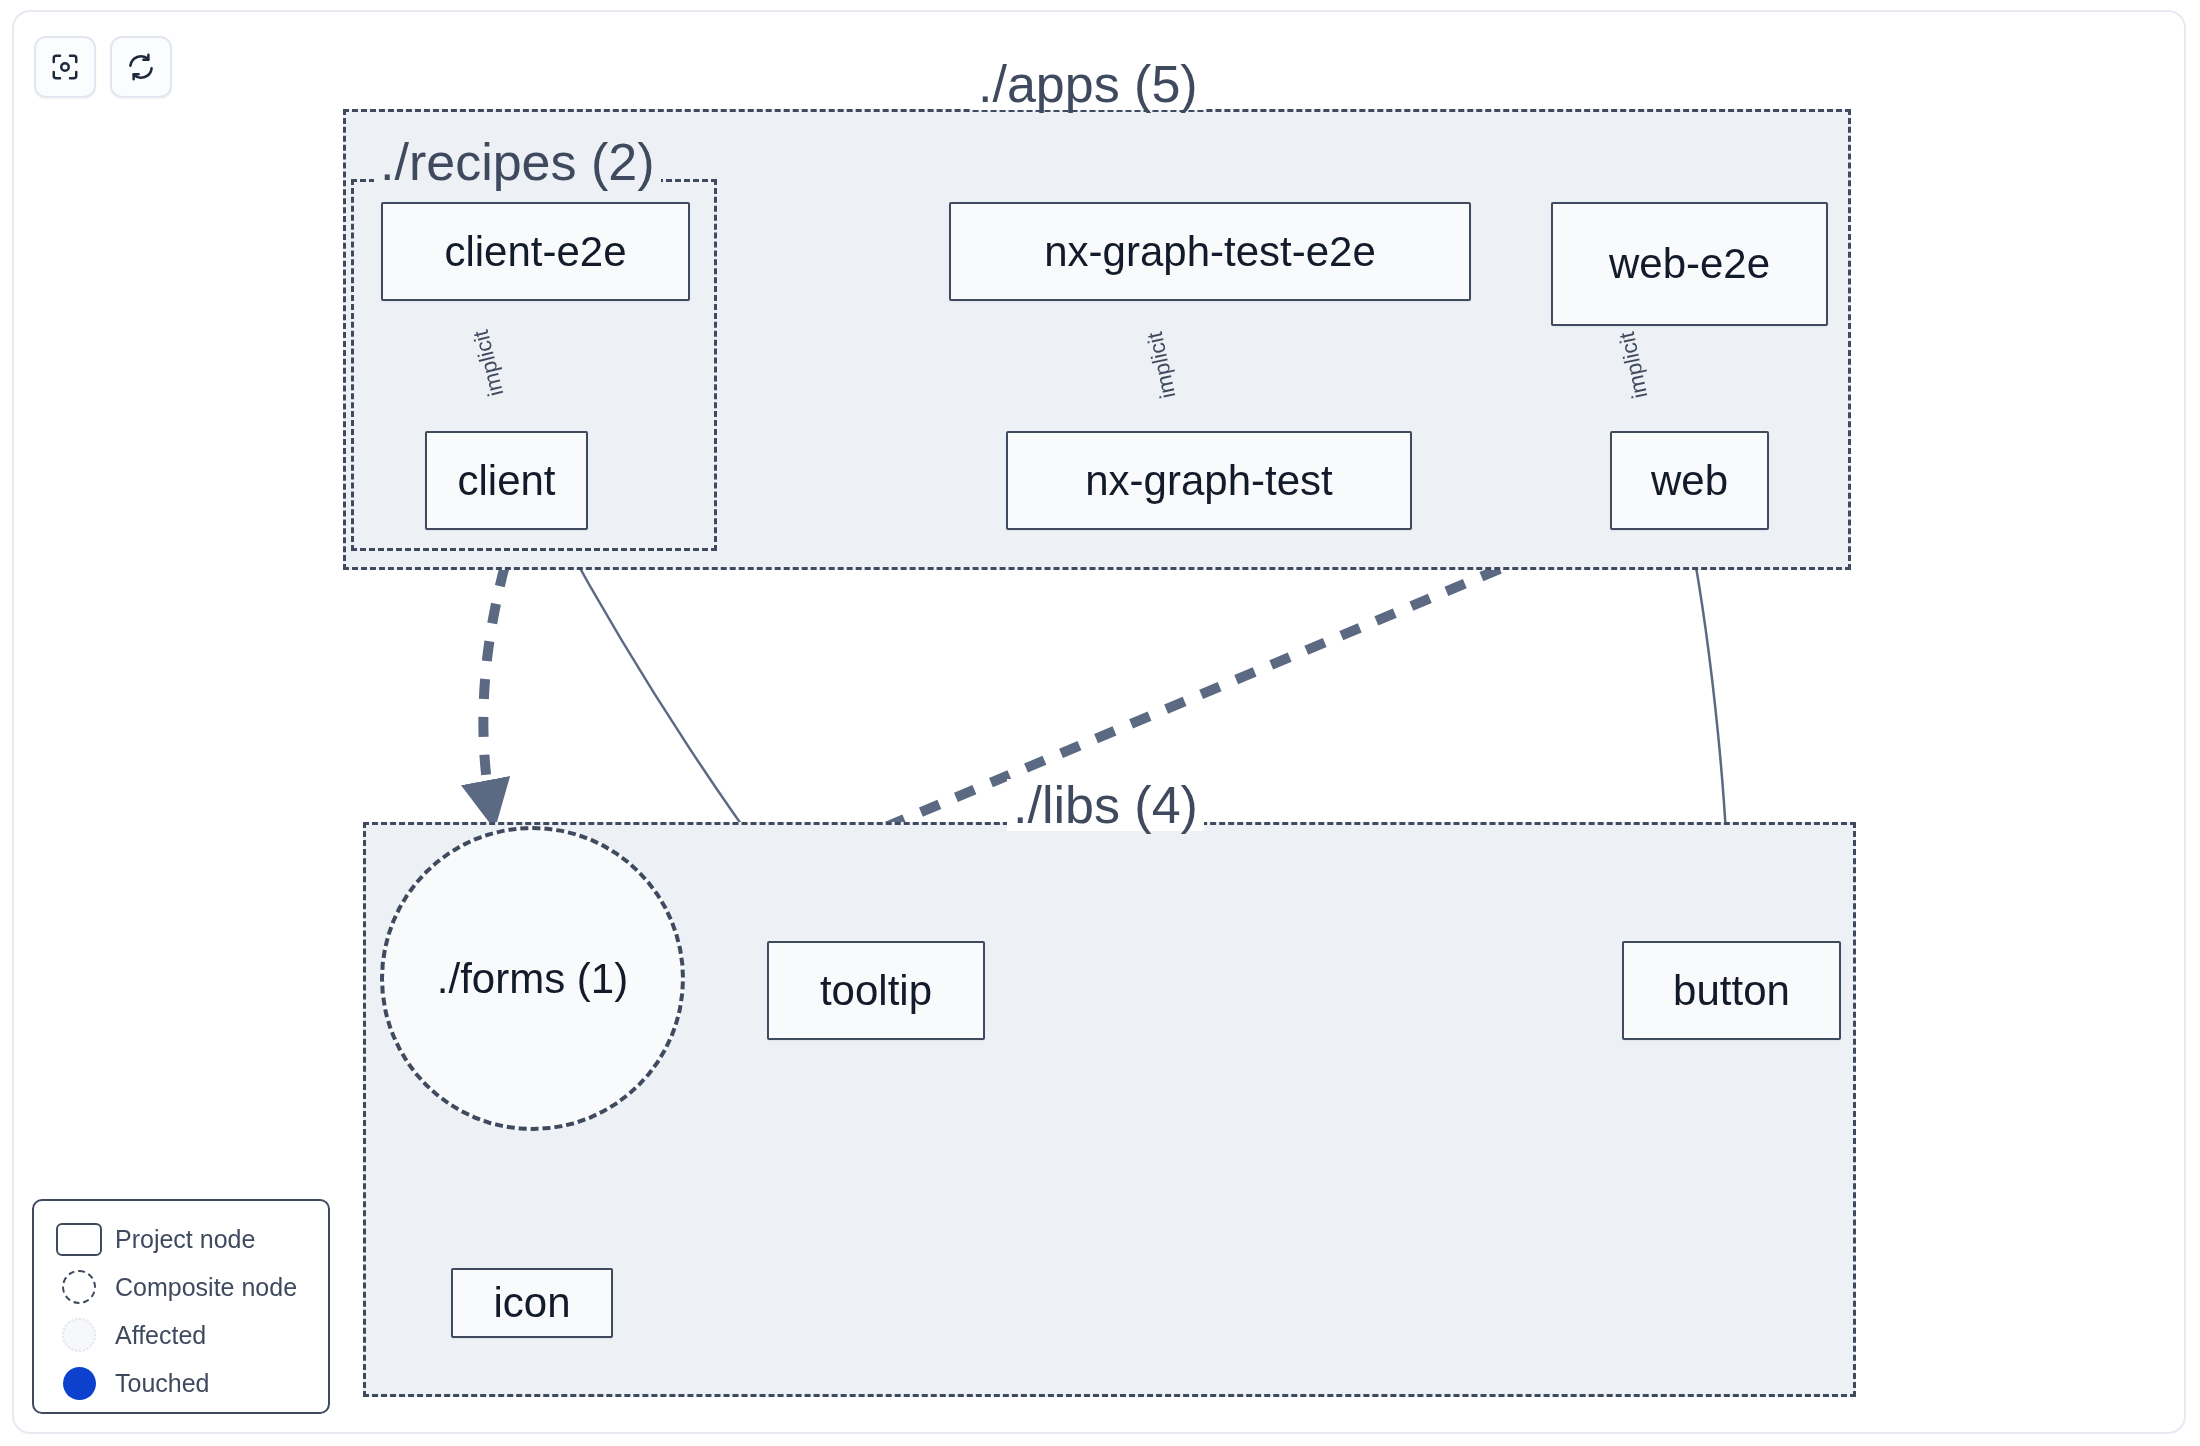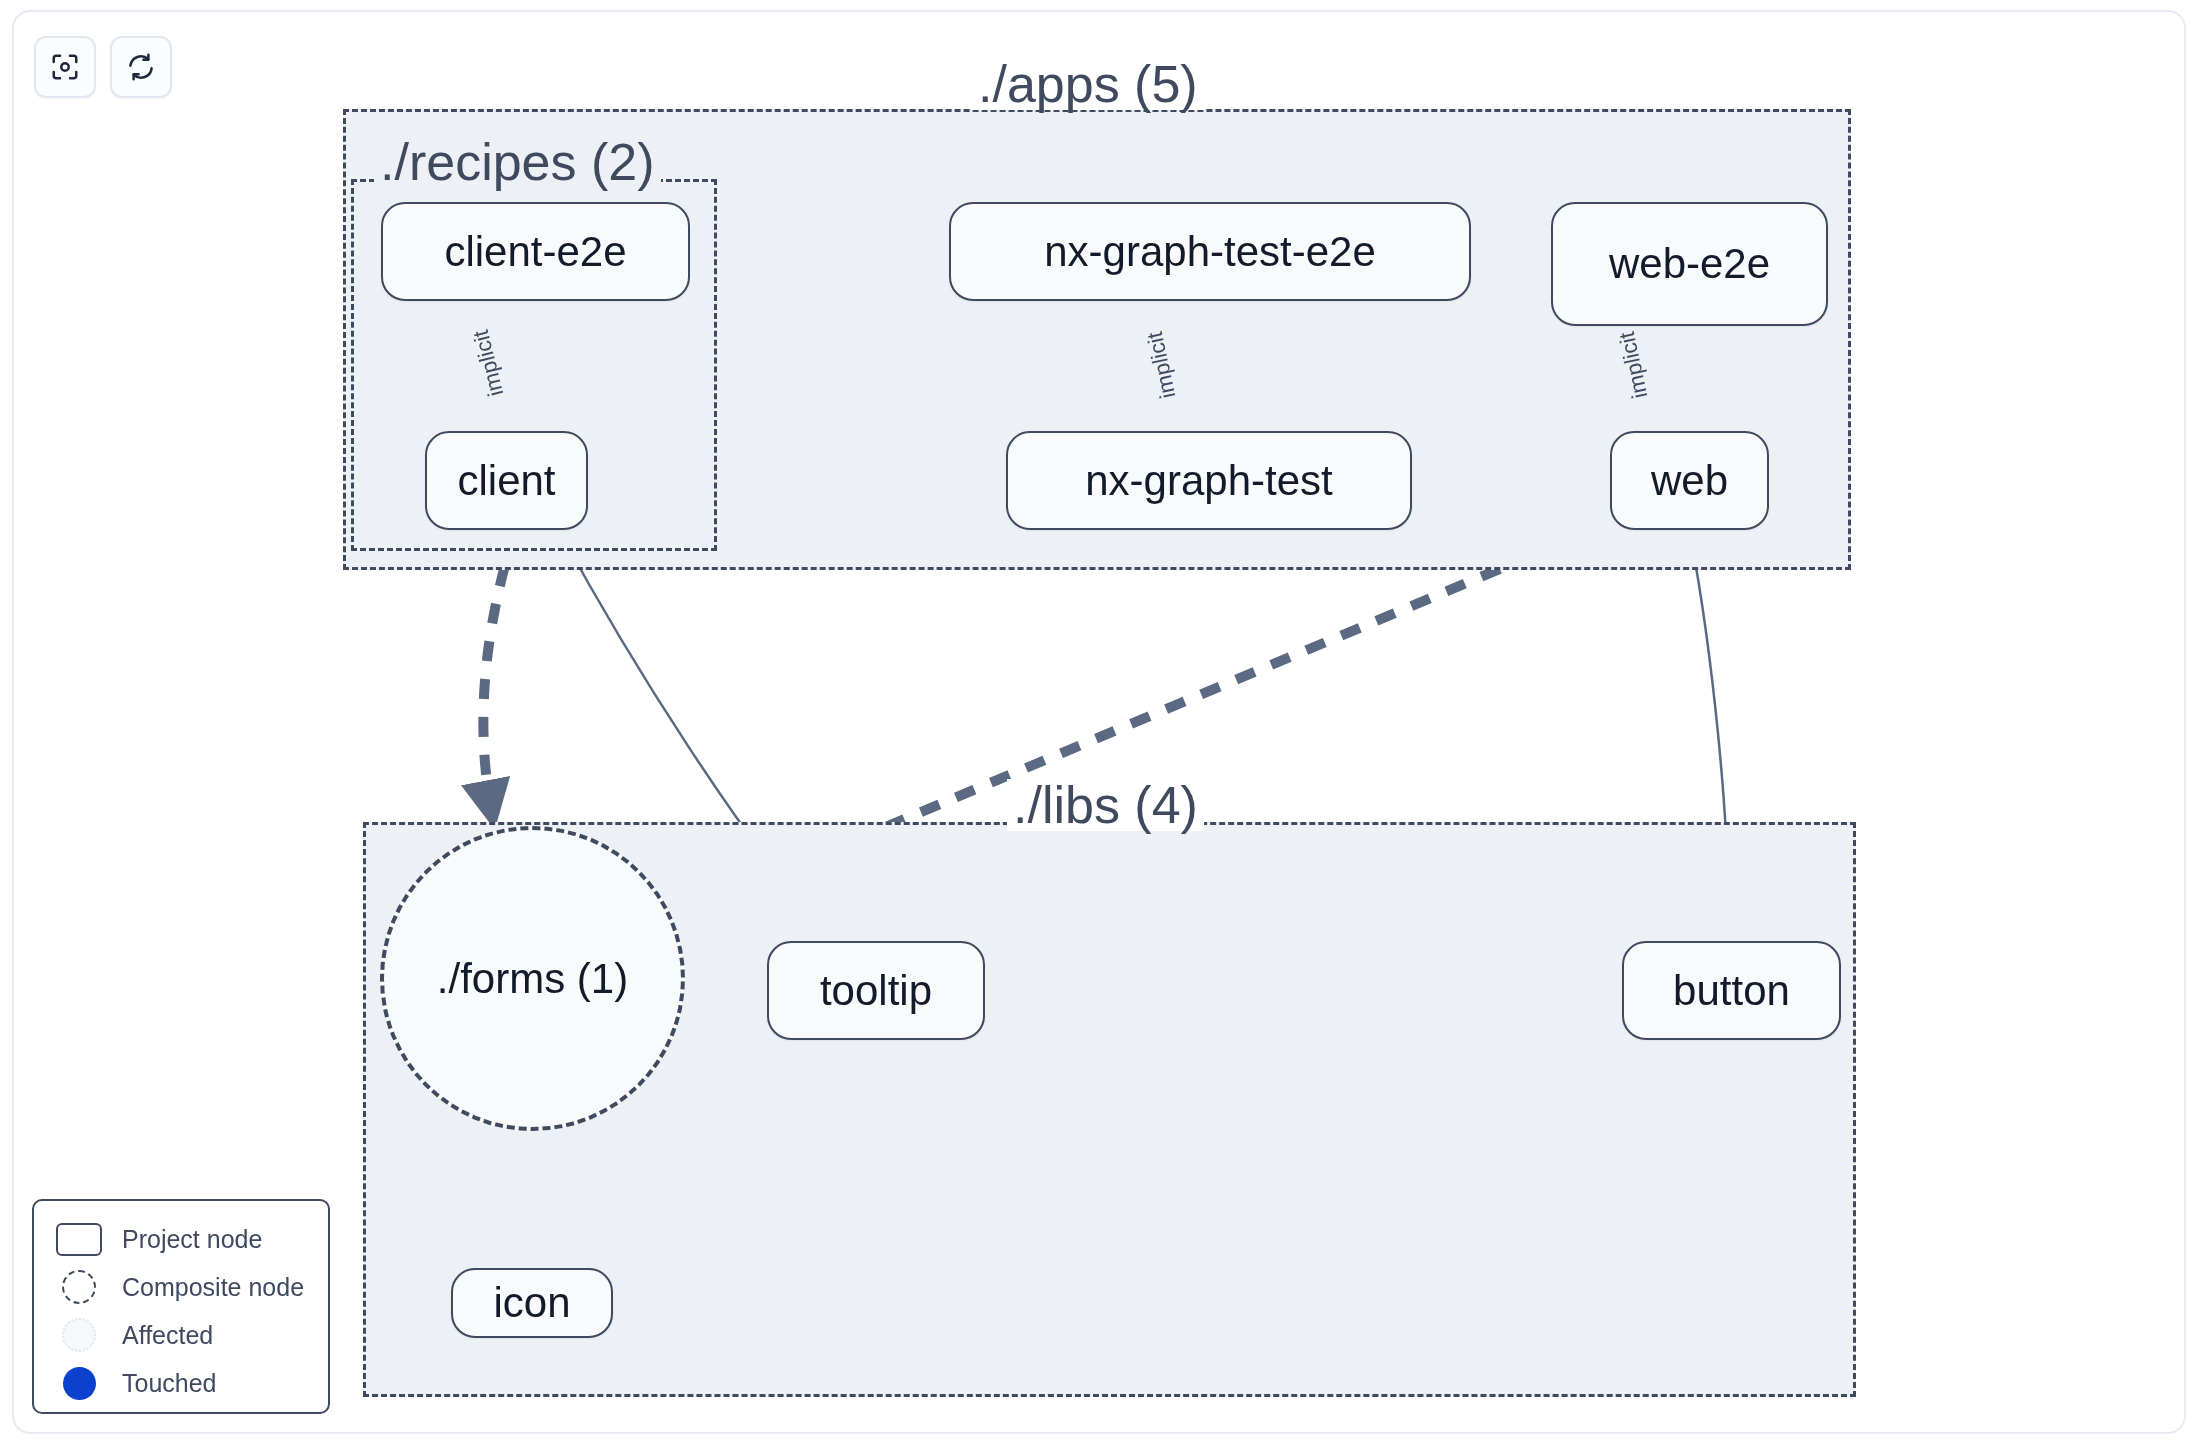--- a/index.html
+++ b/index.html
@@ -86,21 +86,21 @@
   }
   .group-label.on-white { background: #ffffff; padding: 0 6px; }
   .group-label.on-grp   { background: #edf0f5; padding: 0 6px; }
 
   
   .node {
     position: absolute;
     box-sizing: border-box;
     background: #f8fafc;
     border: 2.5px solid #3f4a5f;
-    border-radius: 24px;
+    border-radius: 2px;
     display: flex;
     align-items: center;
     justify-content: center;
     color: #131b2b;
     font-size: 42px;
     white-space: nowrap;
     z-index: 25;
     cursor: pointer;
     box-shadow: 0 1px 2px rgba(15,23,42,0.06);
   }
@@ -134,21 +134,21 @@
     background: #ffffff;
     z-index: 50;
     box-sizing: border-box;
     padding: 14px 0 0 0;
   }
   .legend-row {
     display: flex;
     align-items: center;
     height: 48px;
     padding-left: 22px;
-    gap: 20px;
+    gap: 13px;
   }
   .legend-swatch {
     width: 46px;
     height: 34px;
     display: flex;
     align-items: center;
     justify-content: center;
     flex: 0 0 46px;
   }
   .sw-rect {

